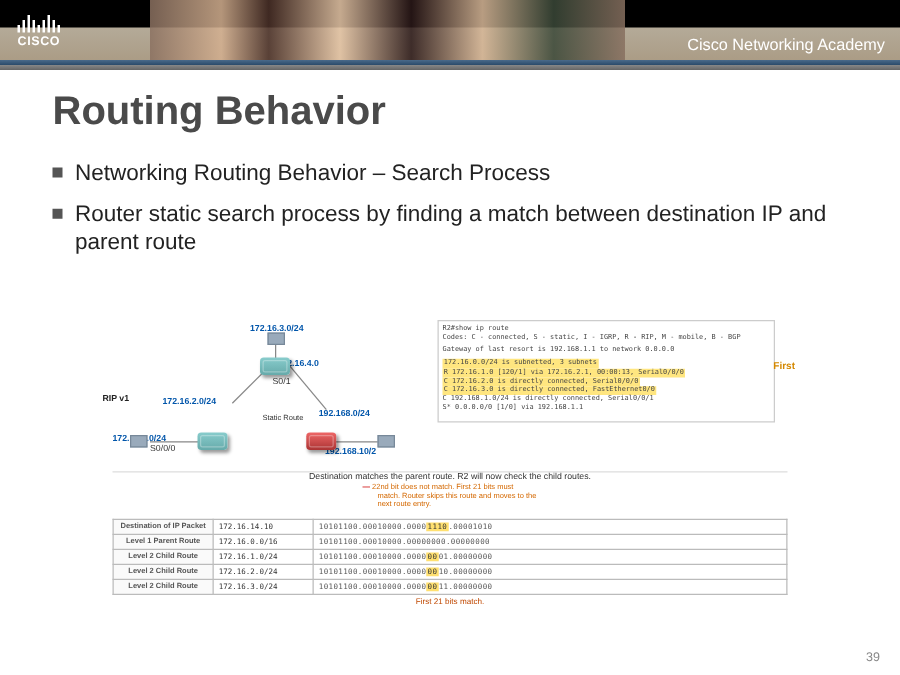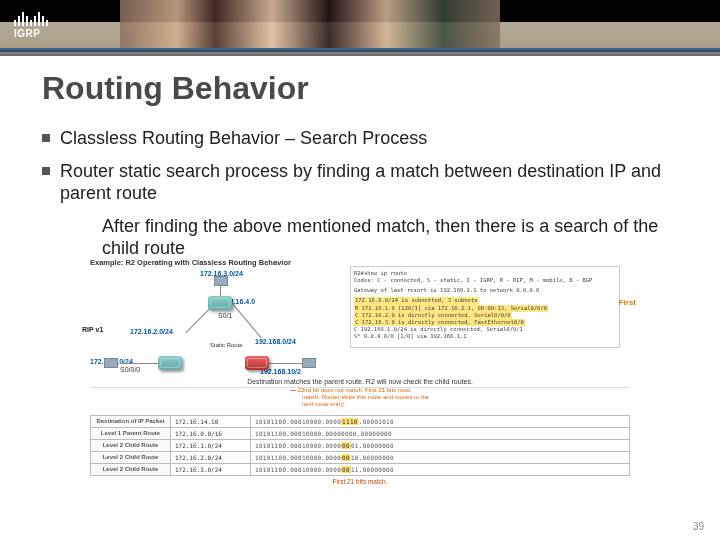--- a/index.html
+++ b/index.html
@@ -62,40 +62,39 @@
       <span style="height:6px"></span>
         <span style="height:10px"></span>
         <span style="height:14px"></span>
       <span style="height:10px"></span>
         <span style="height:6px"></span>
         <span style="height:10px"></span>
       <span style="height:14px"></span>
         <span style="height:10px"></span>
         <span style="height:6px"></span>
     </div>
-    <div class="cisco-text">IGRP</div>
+    <div class="cisco-text">CISCO</div>
   </div>
+  <div class="academy">Cisco Networking Academy</div>
   <div class="header-accent"></div>
 </div>
 
 <div class="content">
   <div class="title">Routing Behavior</div>
   <div class="bullet-row">
     <div class="bullet"></div>
-    <div class="bullet-text">Classless Routing Behavior – Search Process</div>
+    <div class="bullet-text">Networking Routing Behavior – Search Process</div>
   </div>
   <div class="bullet-row">
     <div class="bullet"></div>
     <div class="bullet-text">Router static search process by finding a match between destination IP and parent route</div>
   </div>
-  <div class="sub-text">After finding the above mentioned match, then there is a search of the child route</div>
 </div>
 
 <div class="diagram">
-  <div class="diagram-title">Example: R2 Operating with Classless Routing Behavior</div>
   <div class="topo">
     <div class="net-label" style="left:110px;top:2px">172.16.3.0/24</div>
     <div class="net-label" style="left:132px;top:30px">172.16.4.0</div>
     <div class="net-label" style="left:40px;top:60px">172.16.2.0/24</div>
     <div class="net-label" style="left:0px;top:90px">172.16.1.0/24</div>
     <div class="net-label" style="left:165px;top:70px">192.168.0/24</div>
     <div class="net-label" style="left:170px;top:100px">192.168.10/2</div>
     <div class="net-label" style="left:-8px;top:58px;color:#222">RIP v1</div>
     <div class="net-label" style="left:30px;top:98px;color:#333;font-weight:normal">S0/0/0</div>
     <div class="net-label" style="left:128px;top:44px;color:#333;font-weight:normal">S0/1</div>

